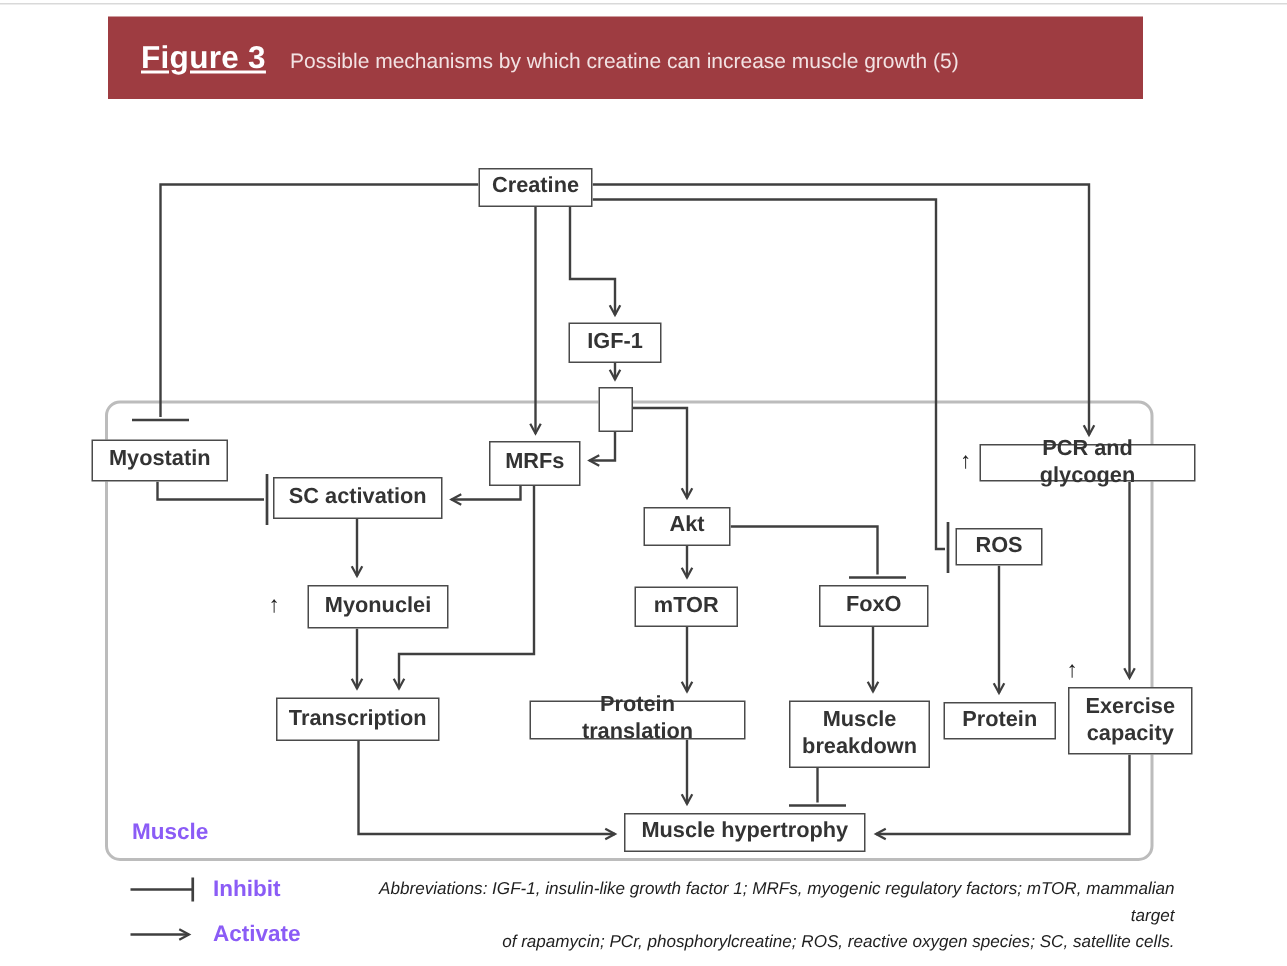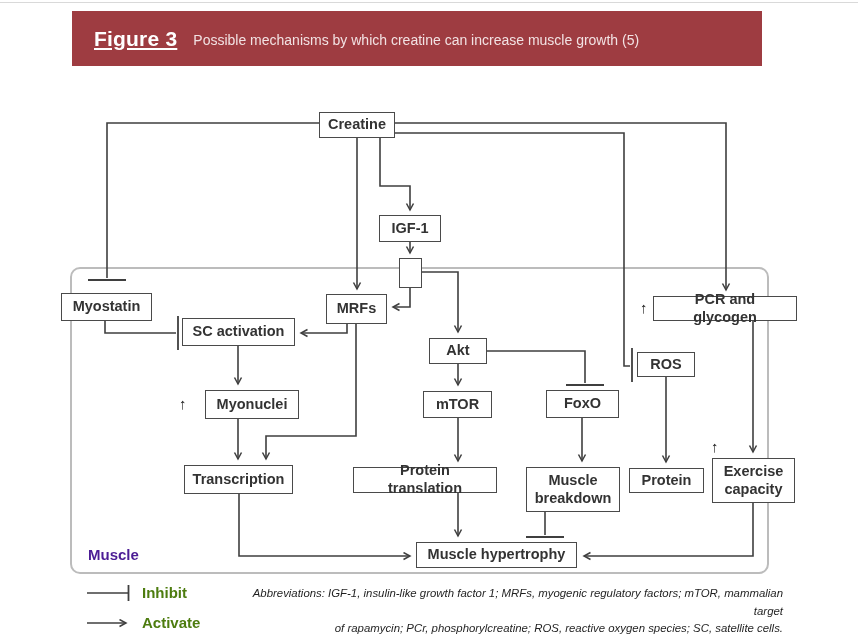--- a/index.html
+++ b/index.html
@@ -20,24 +20,24 @@
   
   .node{position:absolute;box-sizing:border-box;border:1.5px solid #4a4a4a;background:#fff;
         display:flex;align-items:center;justify-content:center;text-align:center;
         font-weight:bold;font-size:14.5px;color:#333;line-height:1.22;padding:1px 8px;z-index:3;}
   .up-arrow{position:absolute;font-weight:bold;font-size:15px;color:#222;z-index:3;}
 
   #svg-layer{position:absolute;left:0;top:0;width:858px;height:644px;z-index:2;}
   .edge{stroke:#3f3f3f;stroke-width:1.6;fill:none;}
   .tbar{stroke:#3f3f3f;stroke-width:1.8;fill:none;}
 
-  #muscle-label{position:absolute;left:88px;top:546px;font-weight:bold;font-size:15px;color:#4c1d95;z-index:3;}
+  #muscle-label{position:absolute;left:88px;top:546px;font-weight:bold;font-size:15px;color:#8b5cf6;z-index:3;}
 
   
-  .legend-label{position:absolute;font-weight:bold;font-size:15px;color:#4d7c0f;z-index:3;}
+  .legend-label{position:absolute;font-weight:bold;font-size:15px;color:#8b5cf6;z-index:3;}
   #legend-inhibit-label{left:142px;top:584px;}
   #legend-activate-label{left:142px;top:614px;}
 
   
   #footnote{position:absolute;left:243px;top:585px;width:540px;font-style:italic;
             font-size:11.4px;color:#1f1f1f;line-height:1.55;z-index:3;text-align:right;}
 </style>
 </head>
 <body>
 

